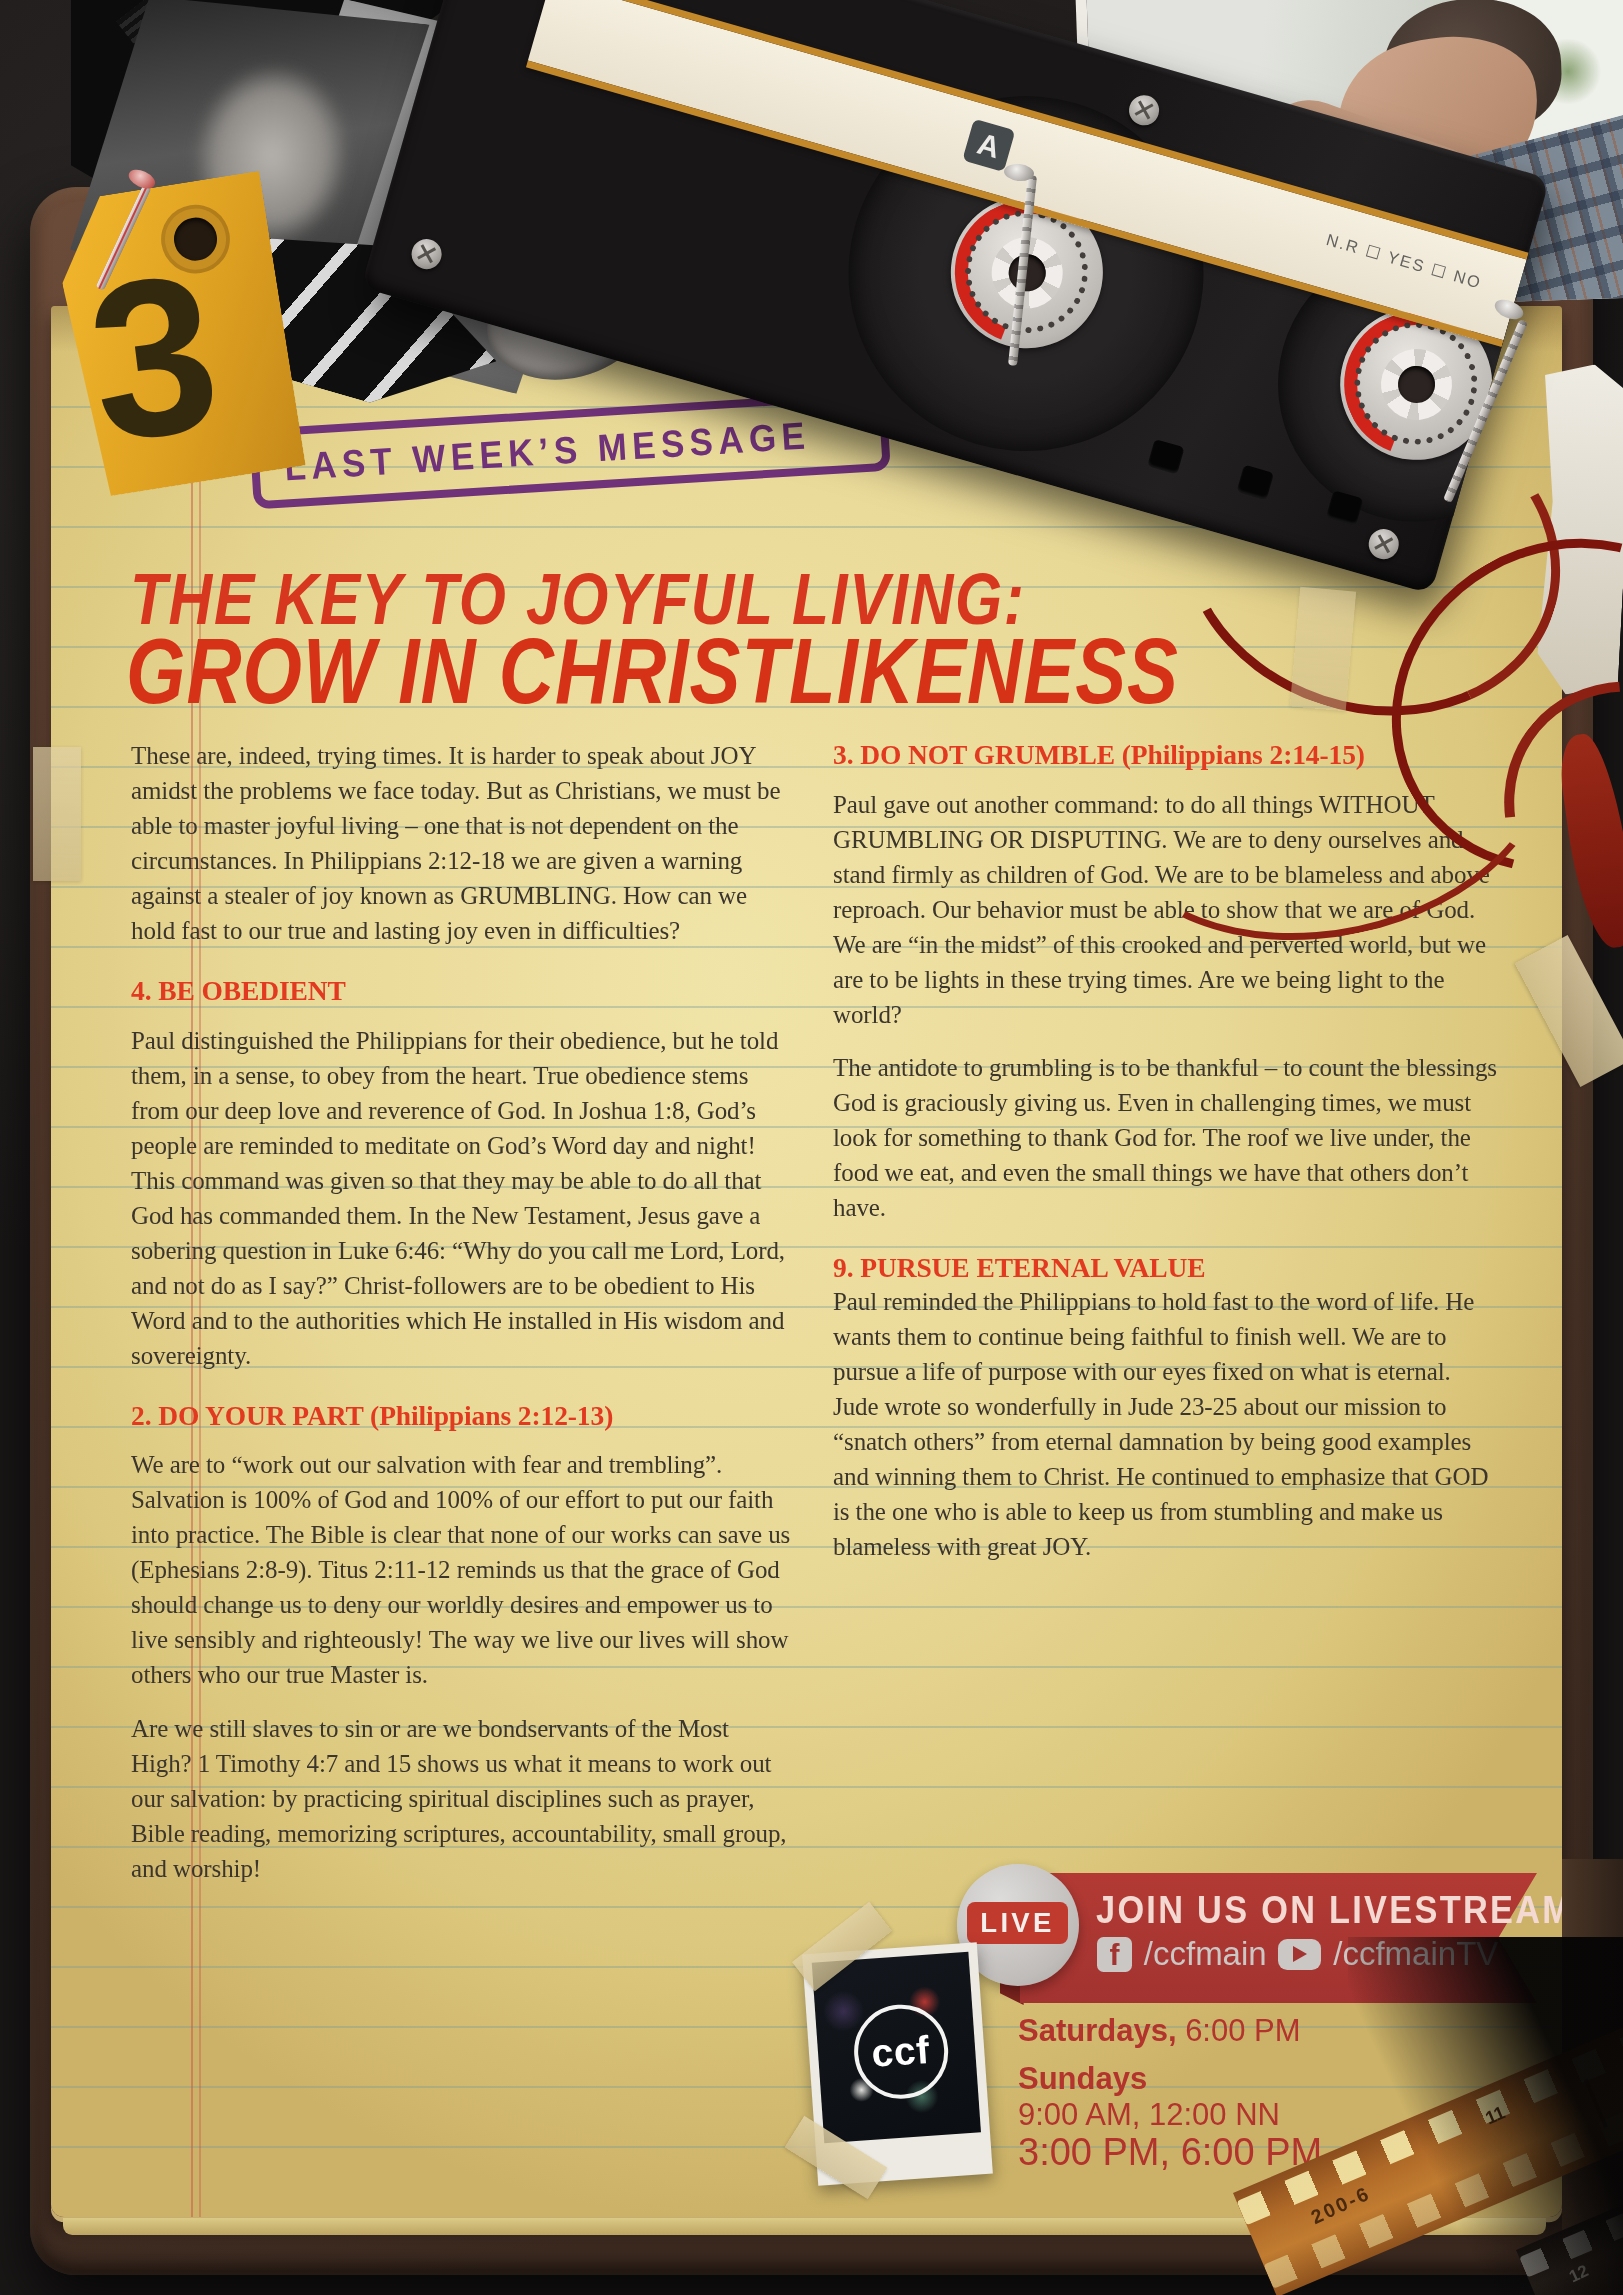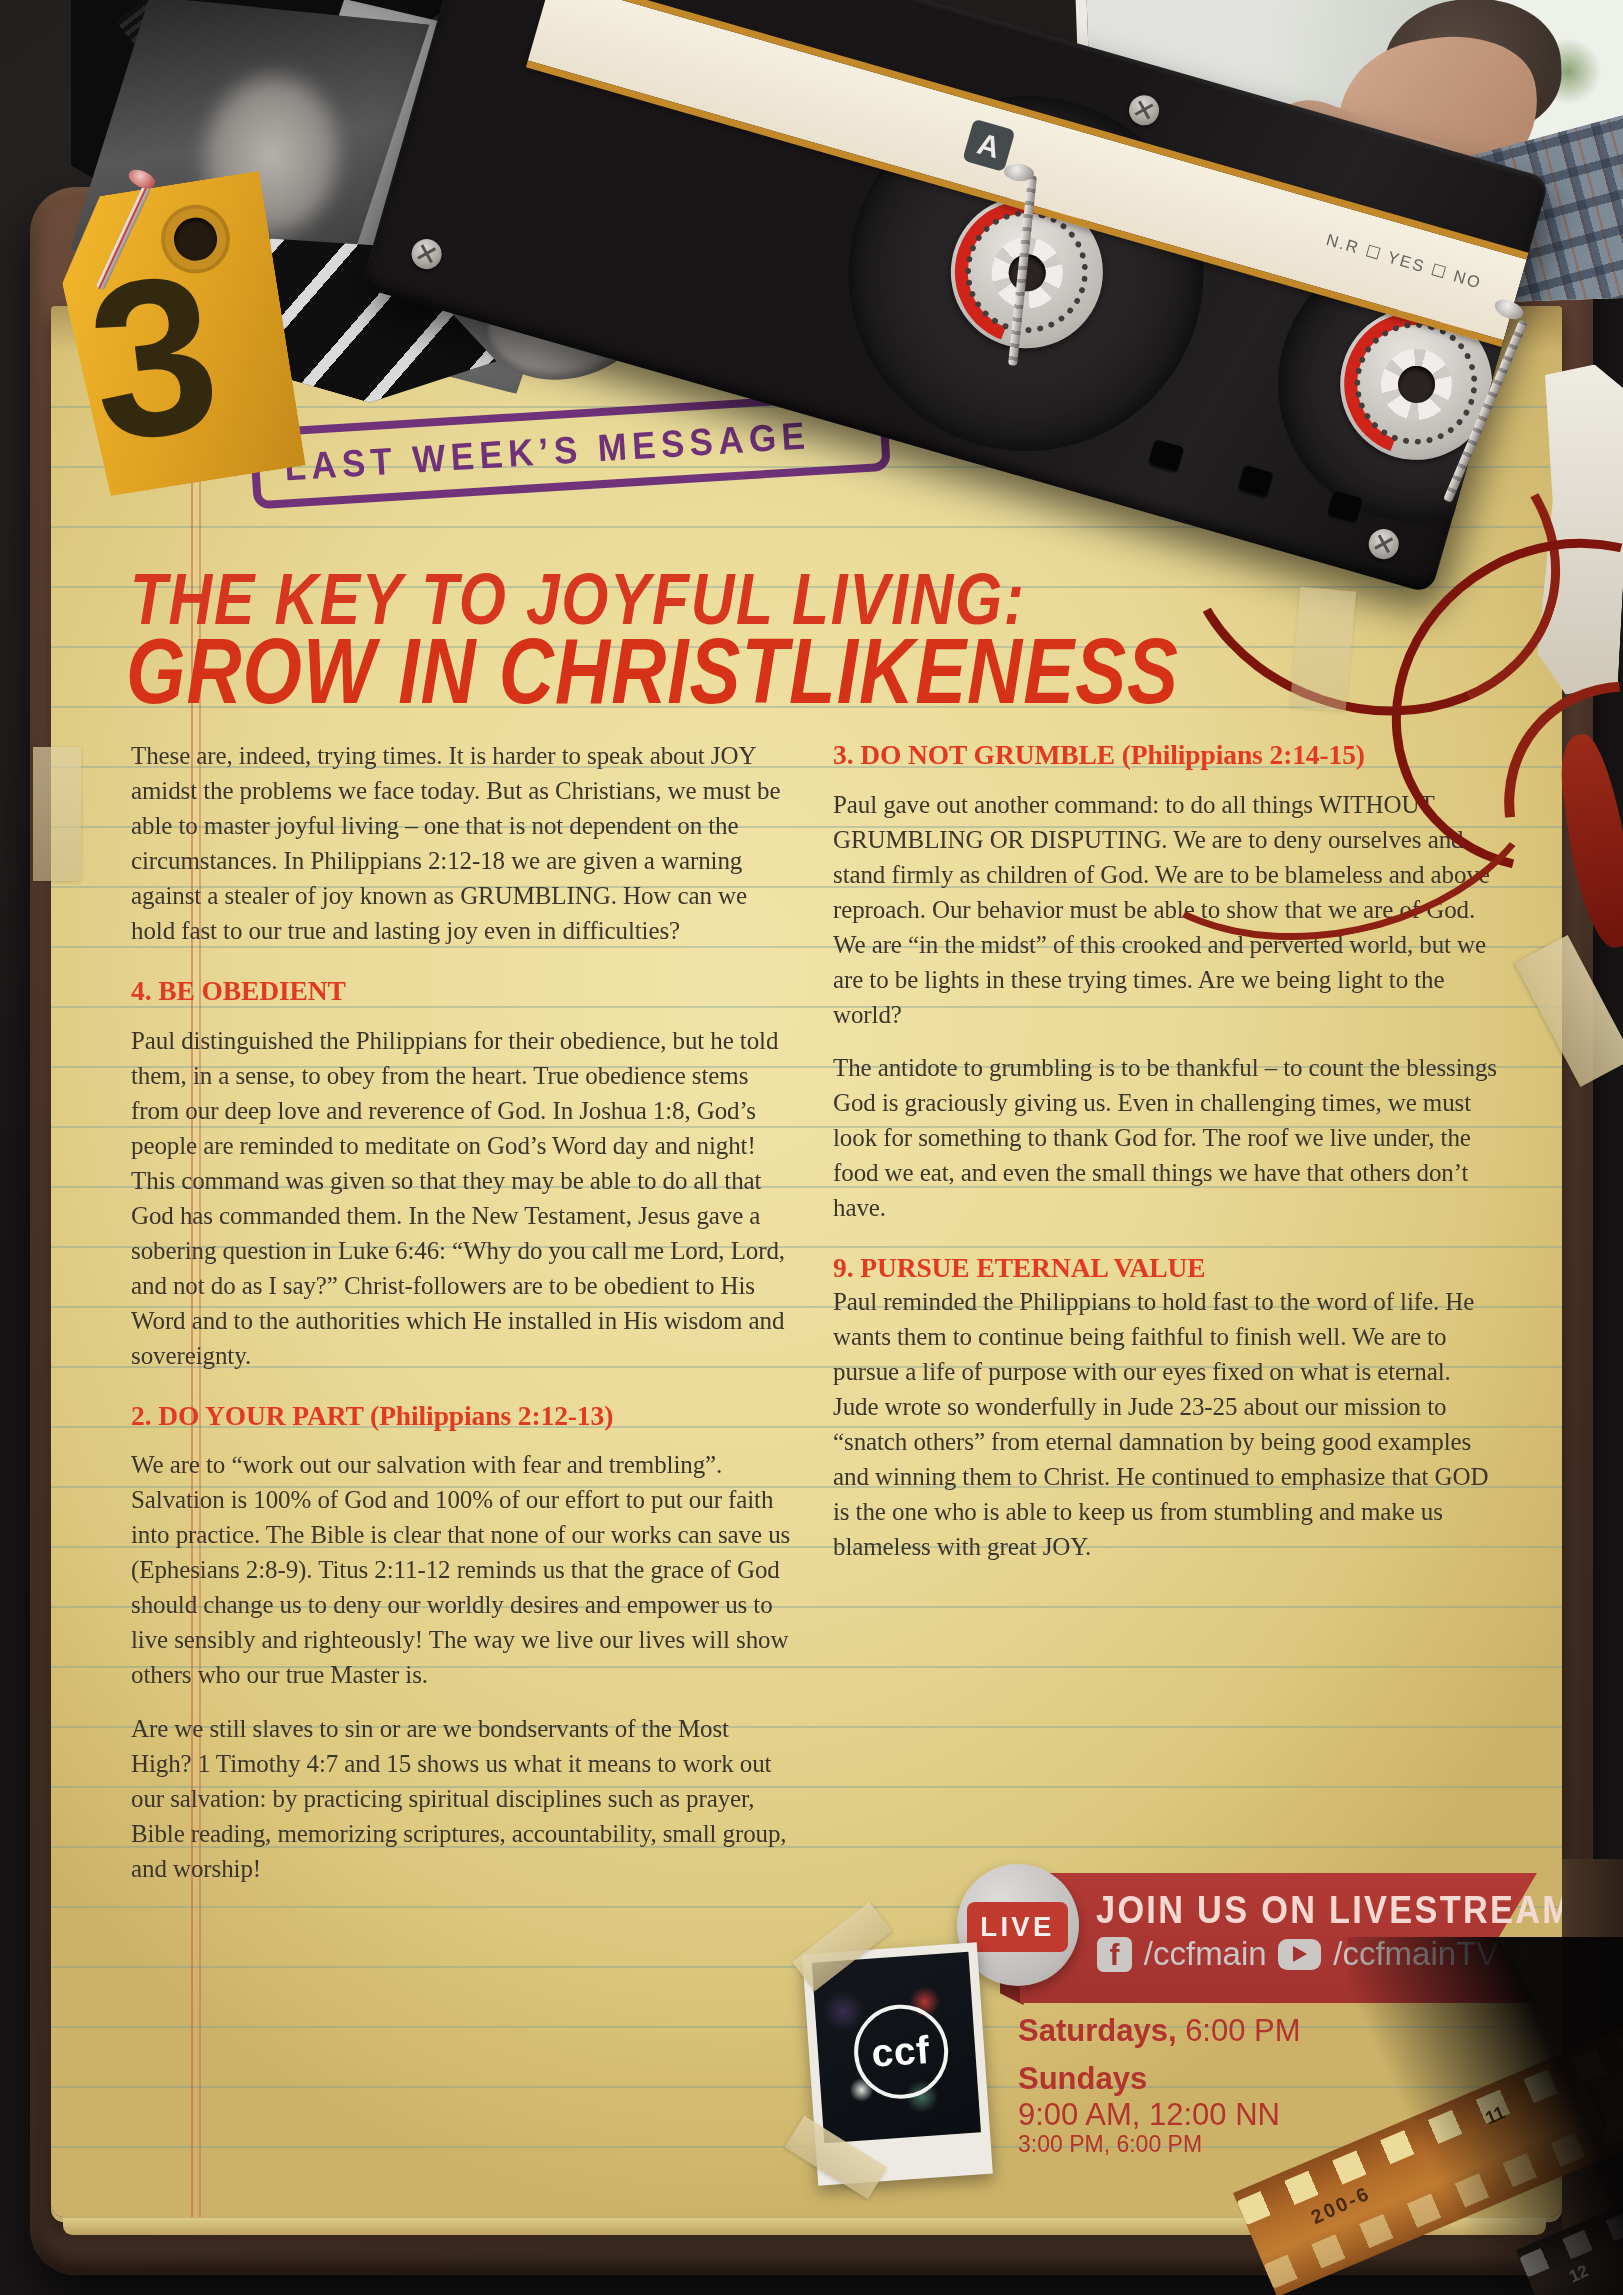--- a/index.html
+++ b/index.html
@@ -42,36 +42,36 @@
   .sec-h.sub{margin-top:0;margin-bottom:15.7px;}
 
   
   .banner-fold{left:1000px;top:1932px;width:23.6px;height:73px;background:#7a231e;
          clip-path:polygon(100% 0,100% 100%,0 84%,0 16%);}
   .banner{left:1020px;top:1873px;width:517px;height:130px;
          background:linear-gradient(180deg,#b33a34,#a23330);
          clip-path:polygon(0 0,100% 0,92.5% 50%,100% 100%,0 100%);}
   .live-circle{left:957px;top:1864px;width:122px;height:122px;border-radius:50%;
          background:radial-gradient(circle at 35% 30%,#dedcda,#bfbcba 70%,#a5a2a0);box-shadow:0 5.2px 11.8px rgba(0,0,0,.3);}
-  .live-badge{left:967px;top:1902px;width:101px;height:50px;background:#c03a2e;border-radius:7.9px;
+  .live-badge{left:967px;top:1902px;width:101px;height:42px;background:#c03a2e;border-radius:7.9px;
          color:#f4efec;font-weight:bold;font-size:27.5px;letter-spacing:3.3px;display:flex;align-items:center;justify-content:center;text-align:center;}
   .banner-title{left:1096px;top:1888px;font-size:39px;font-weight:bold;color:#f3d9d2;white-space:nowrap;}
   .banner-title span{display:inline-block;transform:scaleX(.88);transform-origin:0 50%;letter-spacing:2.6px;}
   .banner-social{left:1097px;top:1935px;display:flex;align-items:center;gap:11.8px;color:#cbc7c5;font-size:33px;}
   .fb-icon{width:35px;height:35px;border-radius:6.5px;background:#cbc7c5;color:#a23330;font-weight:bold;font-size:30px;
          display:flex;align-items:flex-end;justify-content:center;overflow:hidden;}
   .yt-icon{width:43px;height:31px;border-radius:9.2px;background:#cbc7c5;display:flex;align-items:center;justify-content:center;}
   .yt-play{width:0;height:0;border-left:14.4px solid #a23330;border-top:8.5px solid transparent;border-bottom:8.5px solid transparent;}
 
   
   .sched{color:#b2342c;}
   .sched-line1{left:1018px;top:2013px;font-size:31px;}
   .sched-line2{left:1018px;top:2061px;font-size:31px;font-weight:bold;}
   .sched-line3{left:1018px;top:2097px;font-size:31px;}
-  .sched-line4{left:1018px;top:2131px;font-size:23px;}
+  .sched-line4{left:1018px;top:2131px;font-size:38px;}
   .bold{font-weight:bold;}
 
   
   .polaroid{left:810px;top:1948px;width:175px;height:232px;background:#eceae2;transform:rotate(-4deg);
          box-shadow:0 6.5px 15.7px rgba(0,0,0,.35);}
   .pol-photo{left:9.2px;top:9.2px;right:9.2px;bottom:42px;position:absolute;
          background:radial-gradient(22px at 70% 26%, rgba(205,60,55,.85), transparent 70%),
                     radial-gradient(17px at 26% 72%, rgba(245,245,240,.9), transparent 70%),
                     radial-gradient(23.6px at 64% 78%, rgba(120,200,165,.5), transparent 70%),
                     radial-gradient(29px at 18% 28%, rgba(95,70,130,.5), transparent 70%),

